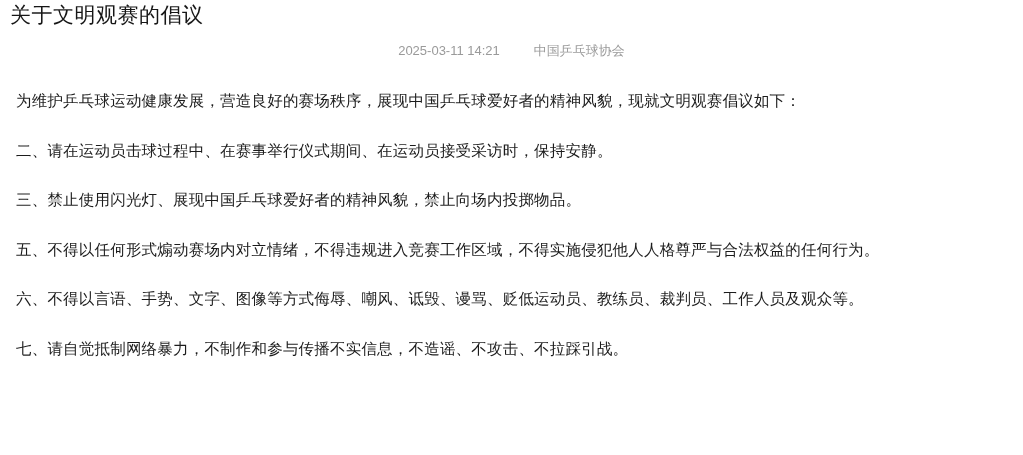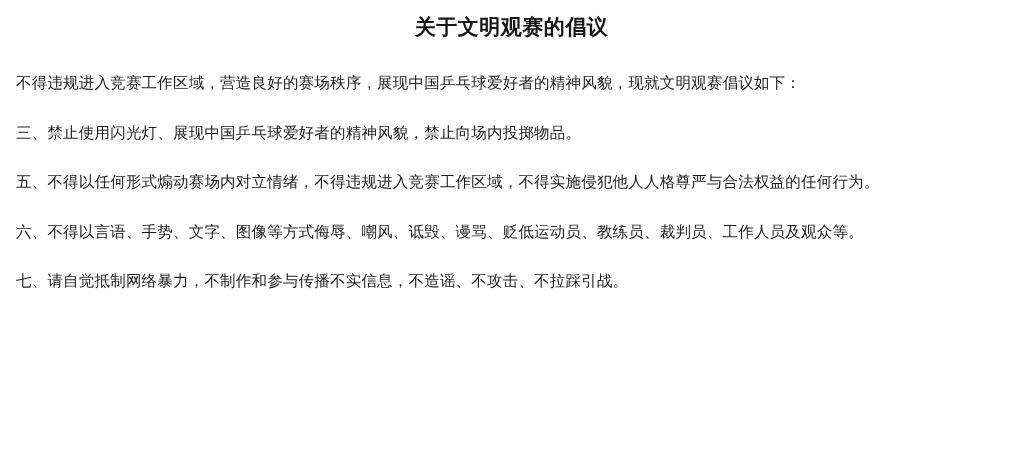--- a/index.html
+++ b/index.html
@@ -15,26 +15,25 @@
     overflow: hidden;
   }
   .page {
     position: relative;
     width: 1023px;
     height: 455px;
     box-sizing: border-box;
     padding: 0 10px;
   }
   .doc-title {
-    text-align: center;
+    text-align: left;
     font-size: 21px;
-    font-weight: bold;
+    font-weight: normal;
     color: #161616;
     letter-spacing: 0.5px;
-    padding-top: 12px;
     line-height: 30px;
   }
   .meta-row {
     display: flex;
     justify-content: center;
     align-items: center;
     gap: 34px;
     margin-top: 12px;
     font-size: 13px;
     color: #9a9a9a;
@@ -55,23 +54,28 @@
     white-space: nowrap;
   }
 </style>
 </head>
 <body>
 
 <div class="page">
 
   <div class="doc-title">关于文明观赛的倡议</div>
 
+  <div class="meta-row">
+    <span class="meta-date">2025-03-11 14:21</span>
+    <span class="meta-source">中国乒乓球协会</span>
+  </div>
 
   <div class="body-block">
-    <p class="para">不得违规进入竞赛工作区域，营造良好的赛场秩序，展现中国乒乓球爱好者的精神风貌，现就文明观赛倡议如下：</p>
+    <p class="para">为维护乒乓球运动健康发展，营造良好的赛场秩序，展现中国乒乓球爱好者的精神风貌，现就文明观赛倡议如下：</p>
+    <p class="para">二、请在运动员击球过程中、在赛事举行仪式期间、在运动员接受采访时，保持安静。</p>
     <p class="para">三、禁止使用闪光灯、展现中国乒乓球爱好者的精神风貌，禁止向场内投掷物品。</p>
     <p class="para">五、不得以任何形式煽动赛场内对立情绪，不得违规进入竞赛工作区域，不得实施侵犯他人人格尊严与合法权益的任何行为。</p>
     <p class="para">六、不得以言语、手势、文字、图像等方式侮辱、嘲风、诋毁、谩骂、贬低运动员、教练员、裁判员、工作人员及观众等。</p>
     <p class="para">七、请自觉抵制网络暴力，不制作和参与传播不实信息，不造谣、不攻击、不拉踩引战。</p>
 
   </div>
 
 </div>
 
 </body></html>

